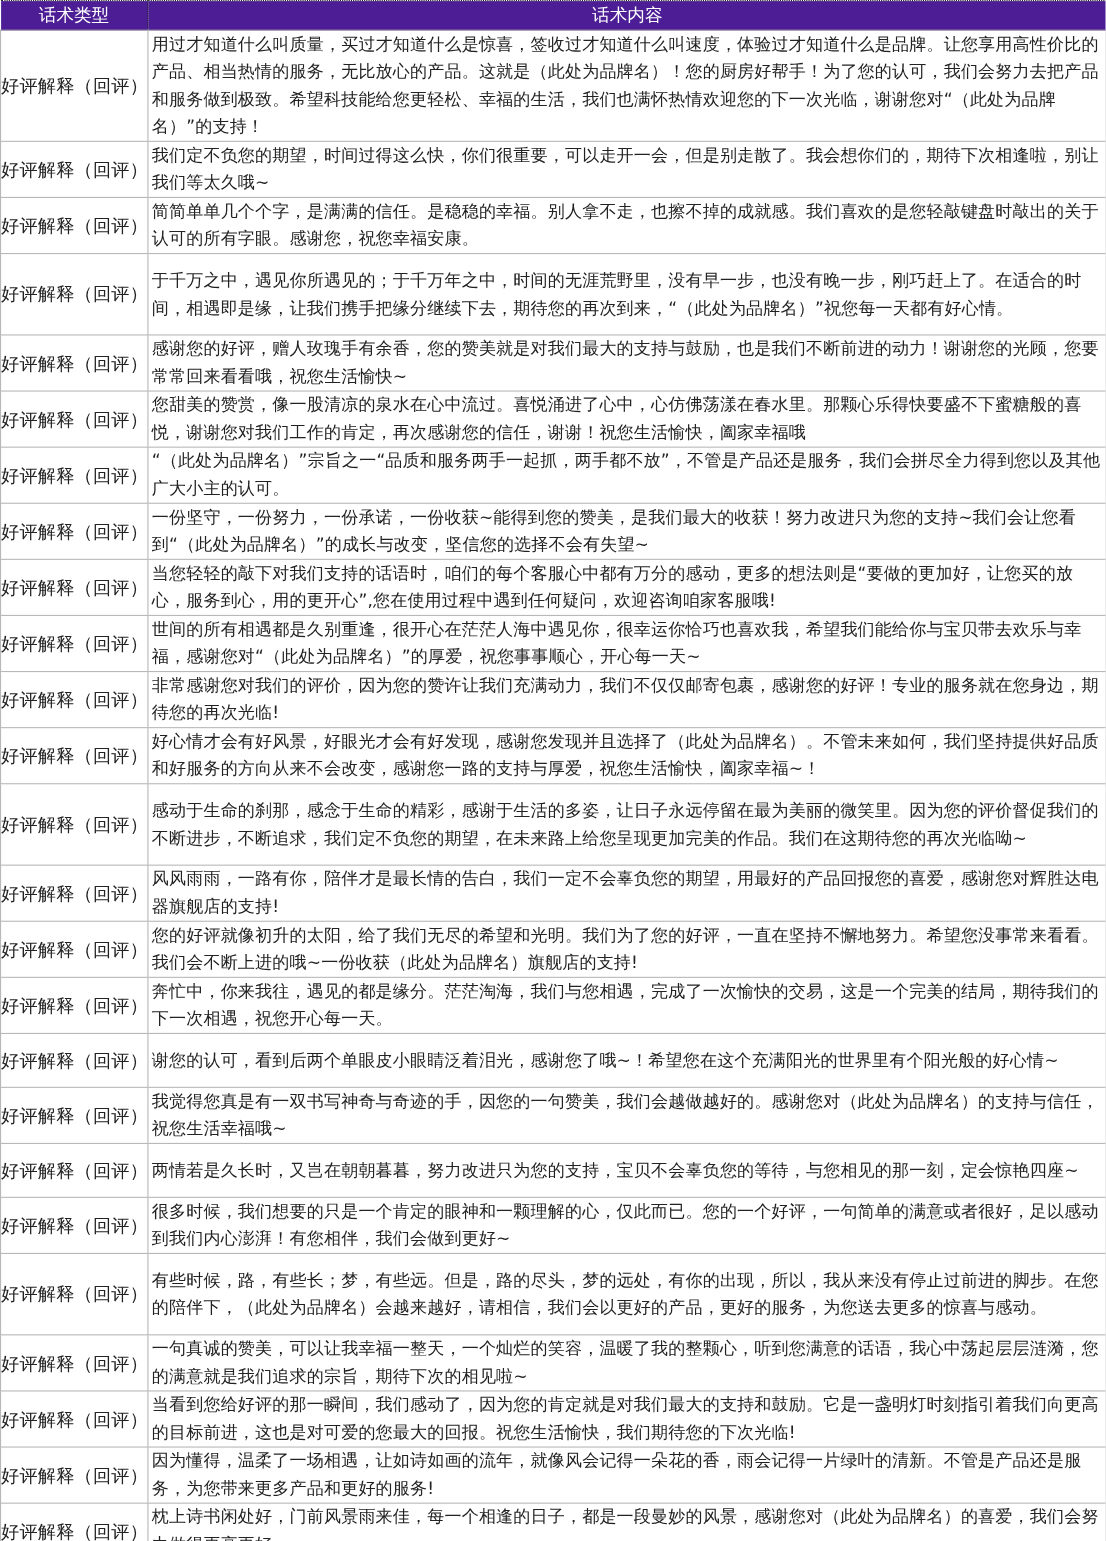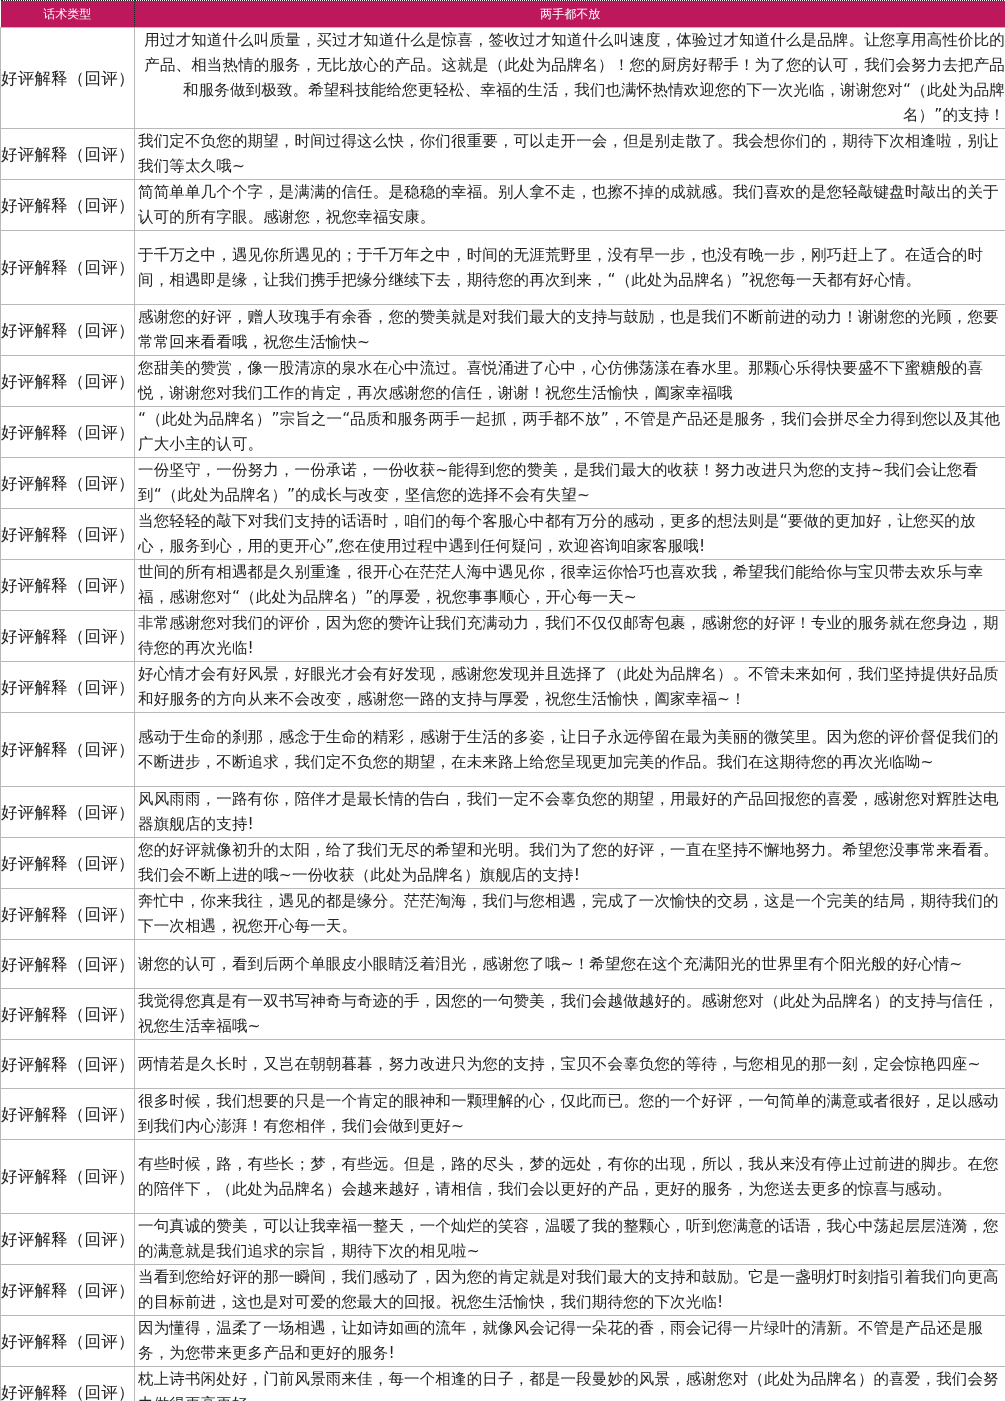--- a/index.html
+++ b/index.html
@@ -1,24 +1,24 @@
 <!DOCTYPE html>
 <html><head>
   <meta charset="utf-8">
   <style>
     html, body { margin: 0; padding: 0; background: #ffffff; }
     body { width: 1005px; height: 1401px; overflow: hidden; font-family: "DejaVu Sans", "Liberation Sans", sans-serif; }
     table { border-collapse: collapse; width: 1005px; table-layout: fixed; }
     col.c1 { width: 134px; }
     col.c2 { width: 871px; }
     thead th {
-      background: #be185d;
+      background: #4c1d95;
       color: #ffffff;
       font-weight: normal;
-      font-size: 12px;
+      font-size: 16px;
       height: 26px;
       line-height: 26px;
       padding: 0;
       text-align: center;
       border-top: 1px dotted #222;
       border-right: 1px dotted #222;
     }
     thead th.h2 { border-right: none; }
     tbody td {
       border: 1px solid #b8b8b8;
@@ -35,34 +35,34 @@
       font-size: 16.5px;
       letter-spacing: 0.2px;
     }
     tbody td.content {
       text-align: left;
       word-break: break-all;
       letter-spacing: 0.15px;
     }
     tr.l2 td { height: 48px; }
     tr.l3 td { height: 73px; }
-    tr.l4 td { height: 97px; text-align: right; }
+    tr.l4 td { height: 97px; }
   </style>
 </head>
 <body>
 
 <table>
   <colgroup>
       <col class="c1">
       <col class="c2">
     </colgroup>
   <thead>
     <tr>
       <th class="h1">话术类型</th>
-      <th class="h2">两手都不放</th>
+      <th class="h2">话术内容</th>
     </tr>
   </thead>
   <tbody>
     <tr class="l4">
       <td class="type">好评解释（回评）</td>
       <td class="content">用过才知道什么叫质量，买过才知道什么是惊喜，签收过才知道什么叫速度，体验过才知道什么是品牌。让您享用高性价比的产品、相当热情的服务，无比放心的产品。这就是（此处为品牌名）！您的厨房好帮手！为了您的认可，我们会努力去把产品和服务做到极致。希望科技能给您更轻松、幸福的生活，我们也满怀热情欢迎您的下一次光临，谢谢您对“（此处为品牌名）”的支持！</td>
     </tr>
     <tr class="l2">
       <td class="type">好评解释（回评）</td>
       <td class="content">我们定不负您的期望，时间过得这么快，你们很重要，可以走开一会，但是别走散了。我会想你们的，期待下次相逢啦，别让我们等太久哦~</td>

